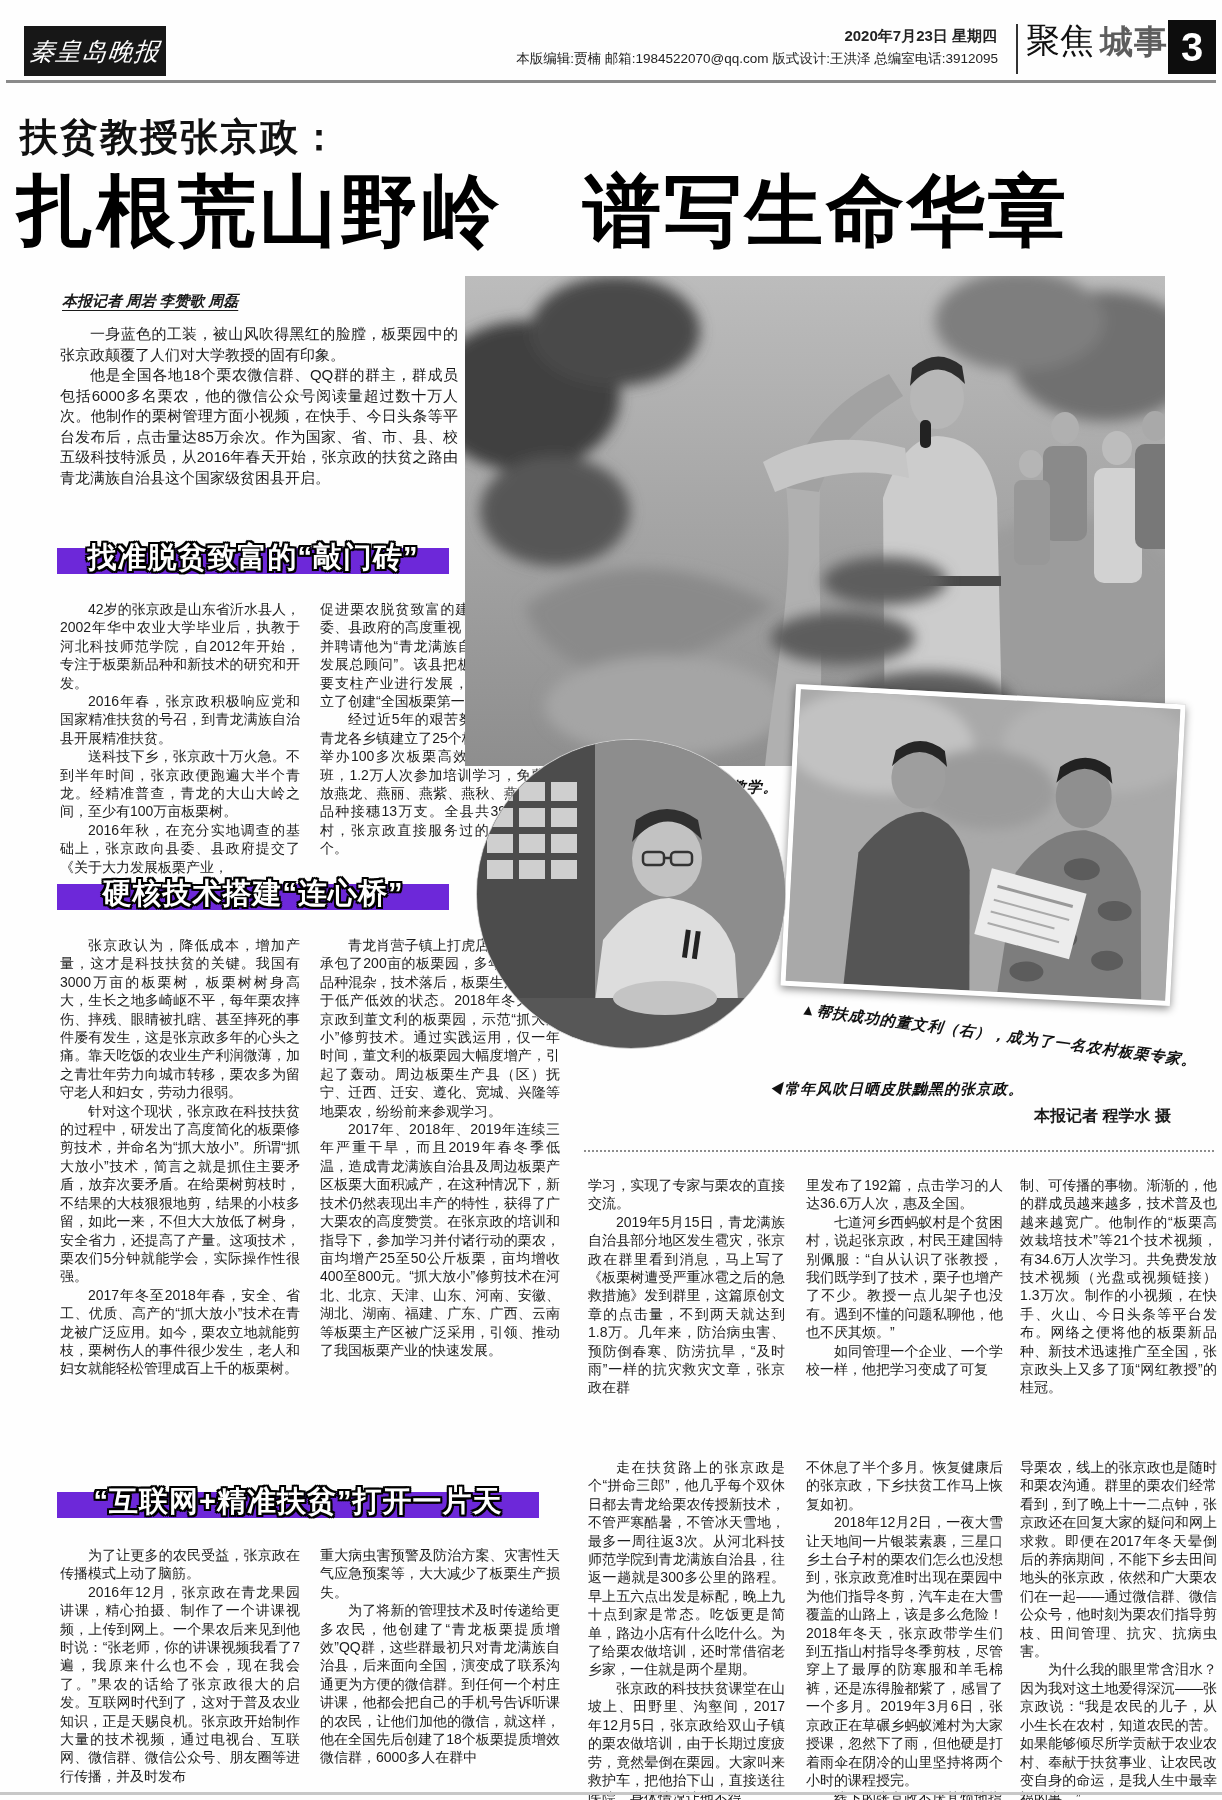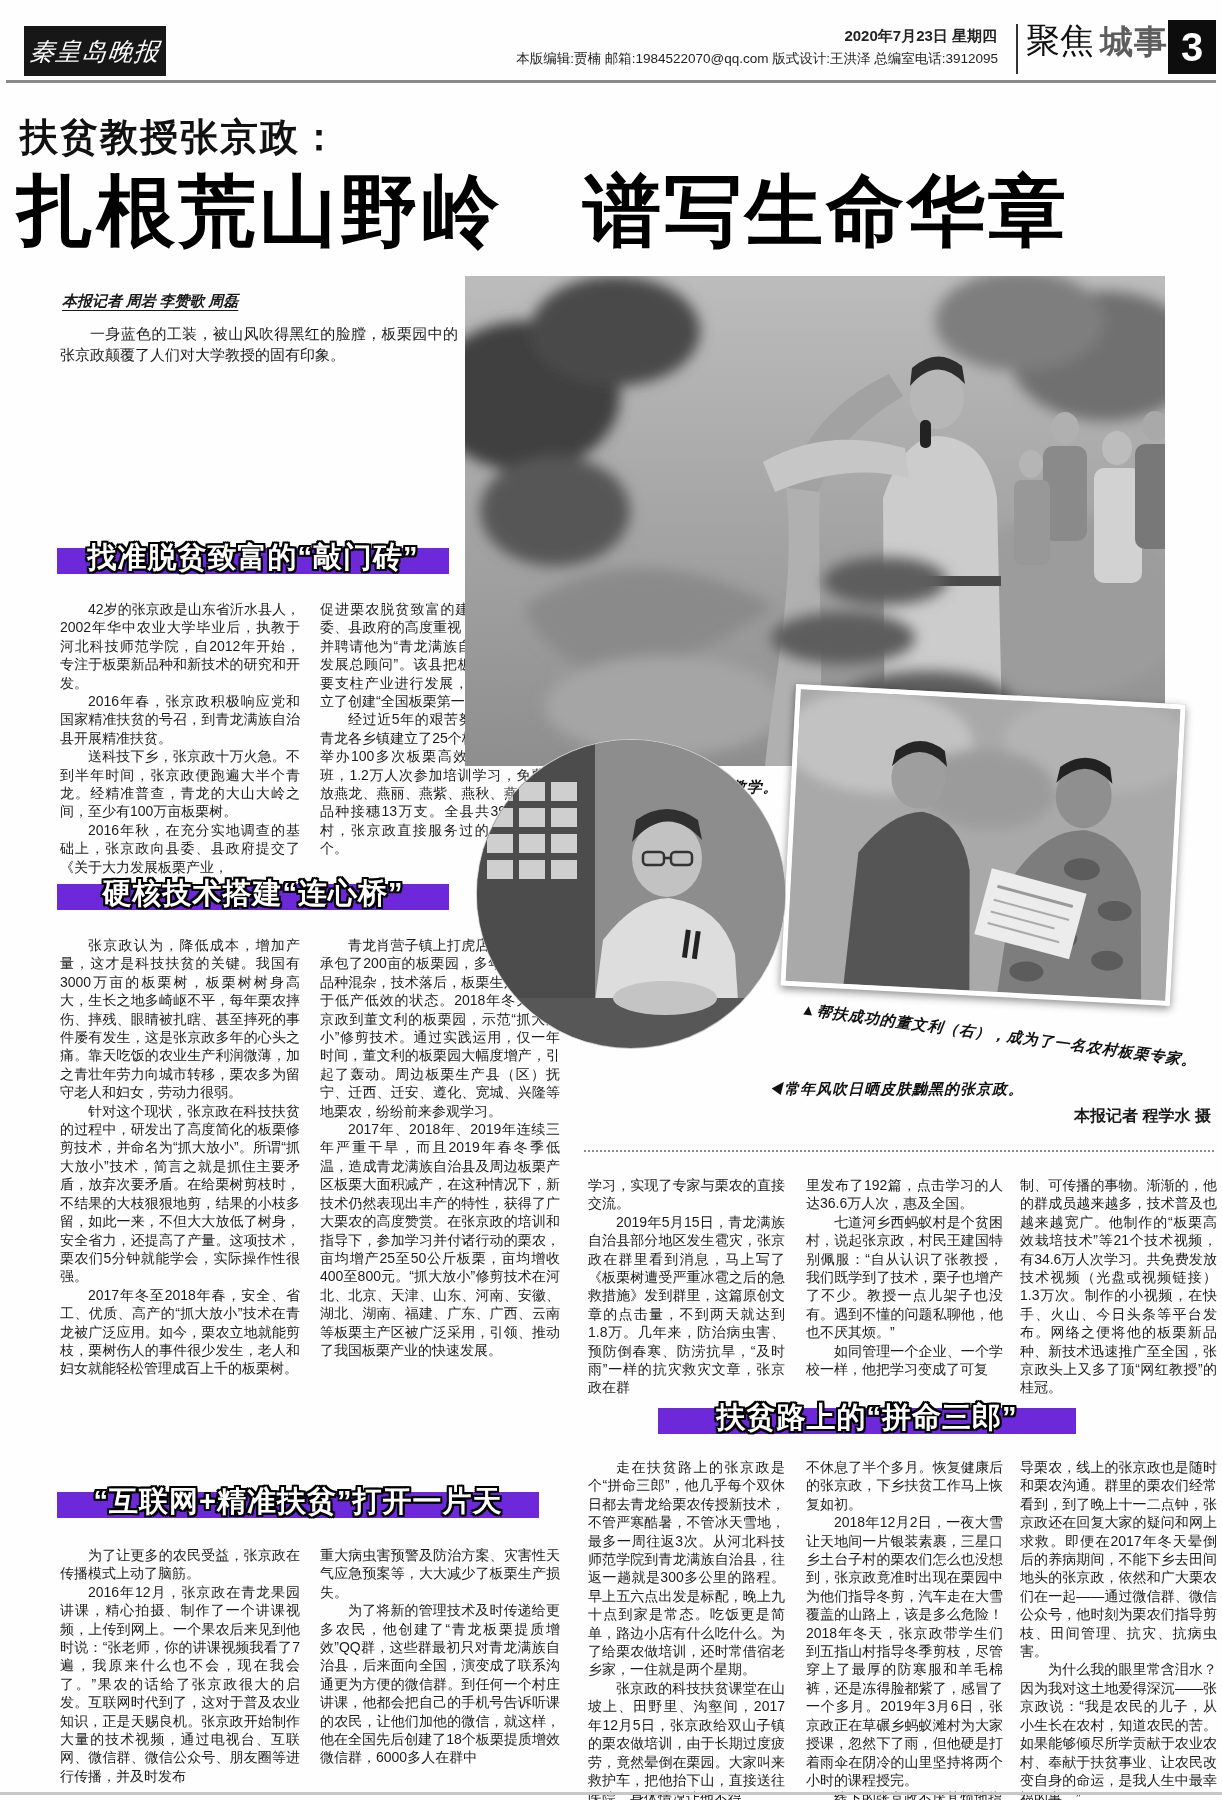--- a/index.html
+++ b/index.html
@@ -44,21 +44,21 @@
   .photo-main{position:absolute;left:465px;top:276px;width:700px;height:490px;background:#9a9a9a;overflow:hidden;}
   .photo-cert{position:absolute;left:788px;top:694px;width:380px;height:292px;background:#aaa;
     border:5px solid #fff;box-shadow:0 3px 8px rgba(0,0,0,.45);transform:rotate(3deg);overflow:hidden;}
   .photo-circle{position:absolute;left:477px;top:740px;width:308px;height:308px;border-radius:50%;
     overflow:hidden;background:#777;box-shadow:0 0 0 1px #ccc;}
   .caption{position:absolute;font-family:"Liberation Serif",serif;font-style:italic;font-size:15px;
     font-weight:700;color:#111;letter-spacing:1px;}
   .cap1{left:603px;top:778px;}
   .cap2{left:802px;top:1000px;width:400px;transform:rotate(7.5deg);transform-origin:left top;}
   .cap3{left:768px;top:1080px;}
-  .credit{position:absolute;left:1034px;top:1106px;font-size:16px;font-weight:700;margin-left:40px;}
+  .credit{position:absolute;left:1034px;top:1106px;font-size:16px;font-weight:700;}
   .dotted{position:absolute;left:584px;top:1150px;width:630px;border-top:2px dotted #8d8d8d;}
   .bottom-rule{position:absolute;left:0;top:1792px;width:1222px;height:3px;background:#c7c7c7;}
 </style>
 </head>
 <body>
 
 <div class="page">
 
   <div class="logo">
     <span>秦皇岛晚报</span>
@@ -72,20 +72,21 @@
   </div>
   <div class="pageno">3</div>
   <div class="mast-rule"></div>
 
   <div class="kicker">扶贫教授张京政：</div>
   <div class="headline">扎根荒山野岭　谱写生命华章</div>
   <div class="byline">本报记者 周岩 李赞歌 周磊</div>
 
   <div class="intro">
     <p>一身蓝色的工装，被山风吹得黑红的脸膛，板栗园中的张京政颠覆了人们对大学教授的固有印象。</p>
+    <p>他是全国各地18个栗农微信群、QQ群的群主，群成员包括6000多名栗农，他的微信公众号阅读量超过数十万人次。他制作的栗树管理方面小视频，在快手、今日头条等平台发布后，点击量达85万余次。作为国家、省、市、县、校五级科技特派员，从2016年春天开始，张京政的扶贫之路由青龙满族自治县这个国家级贫困县开启。</p>
   </div>
 
   <div class="sec-head" style="left:57px;top:548px;width:392px;">
     <span>找准脱贫致富的“敲门砖”</span>
   </div>
   <div class="col" style="left:60px;top:600px;width:240px;">
     <p>42岁的张京政是山东省沂水县人，2002年华中农业大学毕业后，执教于河北科技师范学院，自2012年开始，专注于板栗新品种和新技术的研究和开发。</p>
     <p>2016年春，张京政积极响应党和国家精准扶贫的号召，到青龙满族自治县开展精准扶贫。</p>
     <p>送科技下乡，张京政十万火急。不到半年时间，张京政便跑遍大半个青龙。经精准普查，青龙的大山大岭之间，至少有100万亩板栗树。</p>
     <p>2016年秋，在充分实地调查的基础上，张京政向县委、县政府提交了《关于大力发展板栗产业，</p>
@@ -258,23 +259,20 @@
   </div>
   <div class="col" style="left:806px;top:1176px;width:197px;">
     <p class="ni">里发布了192篇，点击学习的人达36.6万人次，惠及全国。</p>
     <p>七道河乡西蚂蚁村是个贫困村，说起张京政，村民王建国特别佩服：“自从认识了张教授，我们既学到了技术，栗子也增产了不少。教授一点儿架子也没有。遇到不懂的问题私聊他，他也不厌其烦。”</p>
     <p>如同管理一个企业、一个学校一样，他把学习变成了可复</p>
   </div>
   <div class="col" style="left:1020px;top:1176px;width:197px;">
     <p class="ni">制、可传播的事物。渐渐的，他的群成员越来越多，技术普及也越来越宽广。他制作的“板栗高效栽培技术”等21个技术视频，有34.6万人次学习。共免费发放技术视频（光盘或视频链接）1.3万次。制作的小视频，在快手、火山、今日头条等平台发布。网络之便将他的板栗新品种、新技术迅速推广至全国，张京政头上又多了顶“网红教授”的桂冠。</p>
   </div>
 
-  <div class="sec-head" style="left:658px;top:1408px;width:418px;">
-    <span>扶贫路上的“拼命三郎”</span>
-  </div>
   <div class="col" style="left:588px;top:1458px;width:197px;">
     <p>走在扶贫路上的张京政是个“拼命三郎”，他几乎每个双休日都去青龙给栗农传授新技术，不管严寒酷暑，不管冰天雪地，最多一周往返3次。从河北科技师范学院到青龙满族自治县，往返一趟就是300多公里的路程。早上五六点出发是标配，晚上九十点到家是常态。吃饭更是简单，路边小店有什么吃什么。为了给栗农做培训，还时常借宿老乡家，一住就是两个星期。</p>
     <p>张京政的科技扶贫课堂在山坡上、田野里、沟壑间，2017年12月5日，张京政给双山子镇的栗农做培训，由于长期过度疲劳，竟然晕倒在栗园。大家叫来救护车，把他抬下山，直接送往医院。身体情况让他不得</p>
   </div>
   <div class="col" style="left:806px;top:1458px;width:197px;">
     <p class="ni">不休息了半个多月。恢复健康后的张京政，下乡扶贫工作马上恢复如初。</p>
     <p>2018年12月2日，一夜大雪让天地间一片银装素裹，三星口乡土台子村的栗农们怎么也没想到，张京政竟准时出现在栗园中为他们指导冬剪，汽车走在大雪覆盖的山路上，该是多么危险！2018年冬天，张京政带学生们到五指山村指导冬季剪枝，尽管穿上了最厚的防寒服和羊毛棉裤，还是冻得脸都紫了，感冒了一个多月。2019年3月6日，张京政正在草碾乡蚂蚁滩村为大家授课，忽然下了雨，但他硬是打着雨伞在阴冷的山里坚持将两个小时的课程授完。</p>
     <p>线下的张京政不厌其烦地指</p>
   </div>
   <div class="col" style="left:1020px;top:1458px;width:197px;">

